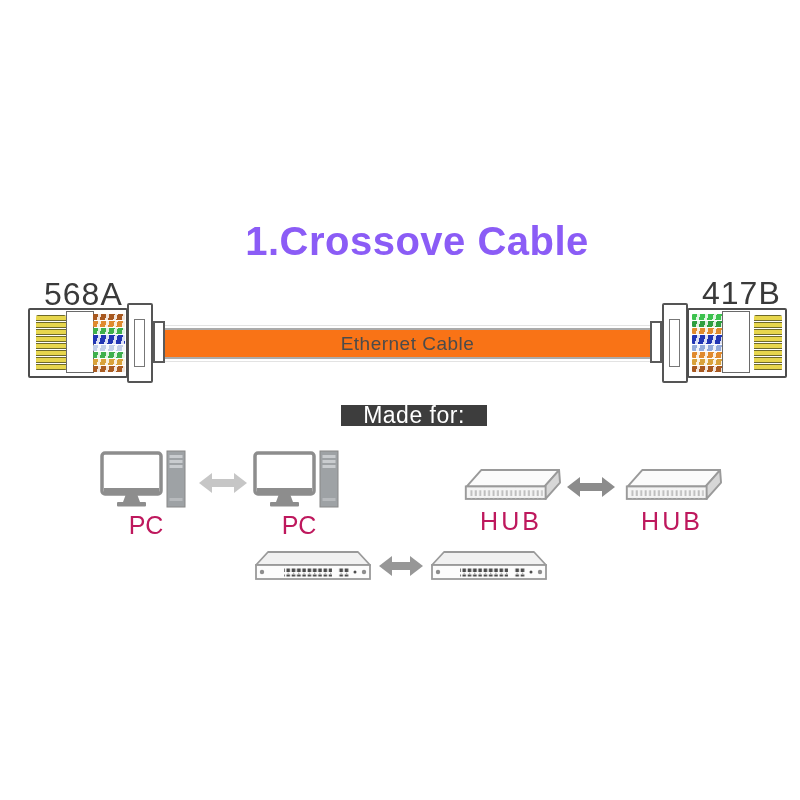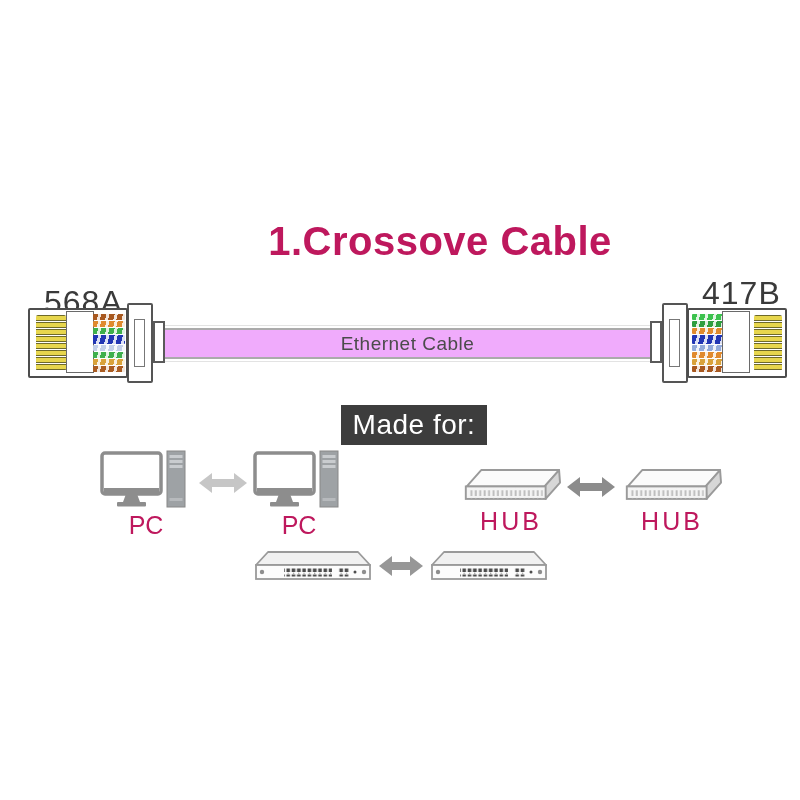--- a/index.html
+++ b/index.html
@@ -5,26 +5,26 @@
   html,body{margin:0;padding:0;}
   body{
     width:800px;height:800px;background:#ffffff;position:relative;overflow:hidden;
     font-family:"Liberation Sans", sans-serif;
   }
   .abs{position:absolute;}
 
   
   .title{
     left:417px;top:219px;transform:translateX(-50%);
-    font-size:40px;font-weight:700;color:#be185d;letter-spacing:.5px;white-space:nowrap;margin-left:23px;
+    font-size:40px;font-weight:700;color:#8b5cf6;letter-spacing:.5px;white-space:nowrap;
   }
 
   
   .conn-label{font-size:32px;color:#3a3a3a;font-weight:400;letter-spacing:1px;}
-  .conn-label.a{left:44px;top:276px;margin-top:8px;}
+  .conn-label.a{left:44px;top:276px;}
   .conn-label.b{left:702px;top:275px;}
 
   
   .rj45-body{
     width:100px;height:70px;top:308px;background:#fff;
     border:2.5px solid #4d4d4d;border-radius:2px;box-sizing:border-box;
   }
   .rj45-body.left{left:28px;}
   .rj45-body.right{left:687px;}
 
@@ -73,35 +73,35 @@
   .slot.right{left:669px;}
   .step{
     width:12px;height:42px;top:321px;background:#fff;
     border:2px solid #5a5a5a;box-sizing:border-box;
   }
   .step.left{left:153px;}
   .step.right{left:650px;}
 
   
   .cable{
-    left:165px;top:328px;width:485px;height:31px;background:#f0abfc;
+    left:165px;top:328px;width:485px;height:31px;background:#f97316;
     border-top:2px solid #ababab;border-bottom:2px solid #ababab;box-sizing:border-box;
     display:flex;align-items:center;justify-content:center;
   }
   .cable::before,.cable::after{
     content:"";position:absolute;left:0;right:0;height:1px;background:#e3e3e3;
   }
   .cable::before{top:-5px;}
   .cable::after{bottom:-5px;}
   .cable-text{font-size:19px;color:#4b4b4b;letter-spacing:.5px;}
 
   
   .badge{
-    left:341px;top:405px;width:146px;height:40px;background:var(--badge-bg);
-    color:#fff;font-size:28px;display:flex;align-items:center;justify-content:center;
+    left:341px;top:405px;width:146px;height:21px;background:var(--badge-bg);
+    color:#fff;font-size:23px;display:flex;align-items:center;justify-content:center;
     letter-spacing:.5px;
   }
 
   
   .dev-label{font-size:25px;color:#be185d;text-align:center;}
   .dev-label.pc1{left:100px;width:92px;top:511px;}
   .dev-label.pc2{left:253px;width:92px;top:511px;}
   .dev-label.hub1{left:461px;width:100px;top:507px;letter-spacing:3px;}
   .dev-label.hub2{left:622px;width:100px;top:507px;letter-spacing:3px;}
 

